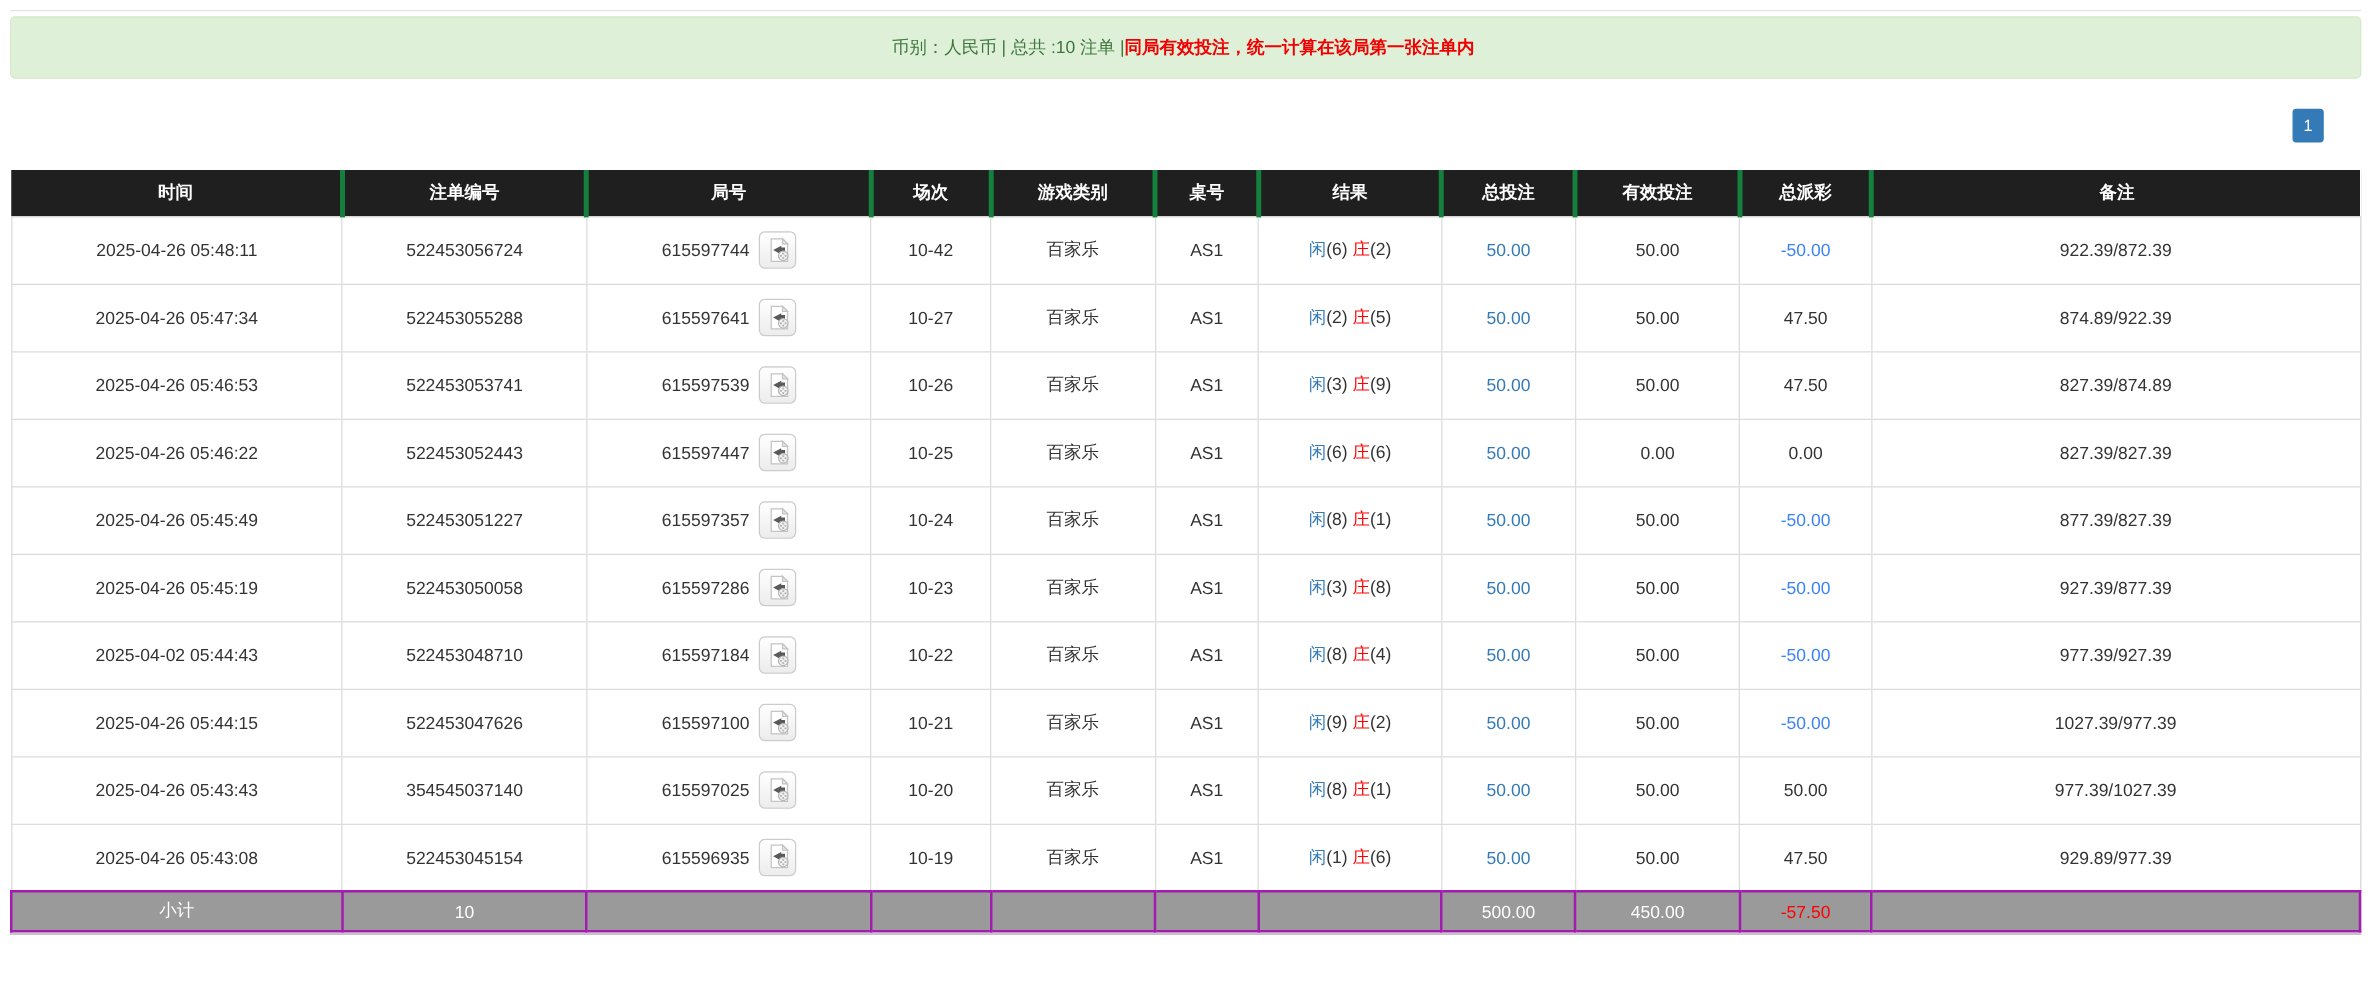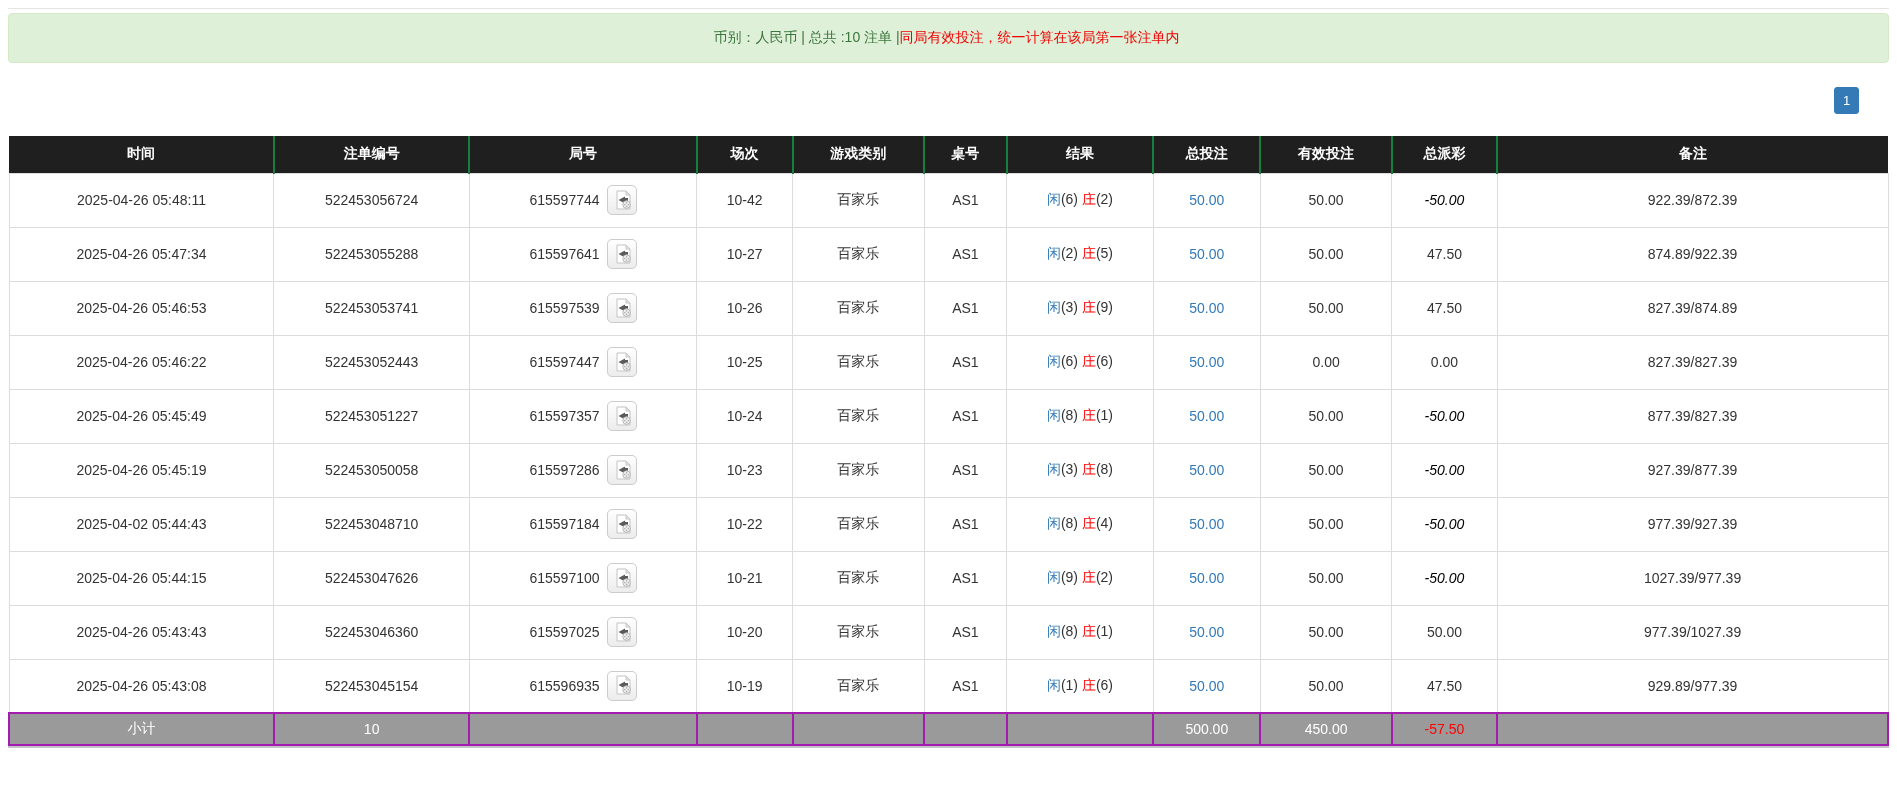--- a/index.html
+++ b/index.html
@@ -19,21 +19,21 @@
     background: #dff0d8;
     border: 1px solid #d6e9c6;
     border-radius: 4px;
     display: flex;
     align-items: center;
     justify-content: center;
     padding: 0 22px 0 18px;
     font-size: 14px;
   }
   .banner-left { color: #3c763d; }
-  .banner-right { color: #f00000; }
+  .banner-right { color: #f00000; font-weight: bold; }
 
   .pagination-row {
     margin: 24px 8px 0 8px;
     height: 27px;
     display: flex;
     justify-content: flex-end;
     padding-right: 30px;
   }
   .page-btn {
     min-width: 25px;
@@ -58,21 +58,21 @@
     box-shadow: 0 2px 0 #c4c4c4;
   }
   thead th {
     background: #1f1f1f;
     color: #ffffff;
     font-weight: bold;
     font-size: 14px;
     height: 37px;
     text-align: center;
   }
-  thead th + th { border-left: 2px solid #15803d; }
+  thead th + th { border-left: 4px solid #15803d; }
 
   tbody td {
     height: 54px;
     background: #ffffff;
     border: 1px solid #dcdcdc;
     text-align: center;
     font-size: 14px;
     color: #333;
     vertical-align: middle;
     overflow: hidden;
@@ -88,21 +88,21 @@
     background: linear-gradient(#ffffff, #ececec);
     vertical-align: middle;
     cursor: pointer;
     padding: 2px 0 0 2px;
   }
 
   .player { color: #337ab7; }
   .banker { color: #ff0000; }
   .score  { color: #333333; }
   .bet-link { color: #337ab7; text-decoration: none; cursor: pointer; }
-  .payout.neg { color: #000000; font-style: italic; }
+  .payout.neg { color: #3b82f6; }
 
   tfoot td {
     height: 32px;
     background: #9a9a9a;
     border: 2px solid #a21caf;
     color: #ffffff;
     font-size: 14px;
     text-align: center;
     vertical-align: middle;
   }
@@ -380,21 +380,21 @@
       <span class="banker">庄</span><span class="score">(2)</span>
     </td>
     <td><a class="bet-link">50.00</a></td>
     <td>50.00</td>
     <td class="payout neg">-50.00</td>
     <td>1027.39/977.39</td>
   </tr>
 
   <tr>
     <td>2025-04-26 05:43:43</td>
-    <td>522453046360</td>
+    <td>354545037140</td>
     <td class="round-cell">
       <span class="round-no">615597025</span><button class="video-btn"><svg width="20" height="20" viewBox="0 0 20 20">
         <path d="M4 1 h9 l4 4 v14 h-13 z" fill="#ffffff" stroke="#c4c4c4" stroke-width="1"></path>
         <path d="M13 1 l4 4 h-4 z" fill="#e9e9e9" stroke="#c4c4c4" stroke-width="1"></path>
         <path d="M12 6.5 v7 l-6.5 -3.5 z" fill="#5a5a5a"></path>
         <rect x="11.5" y="8" width="3.5" height="4" fill="#5a5a5a"></rect>
         <circle cx="13.6" cy="14.6" r="3.8" fill="#f2f2f2" stroke="#b5b5b5" stroke-width="1"></circle>
         <circle cx="13.6" cy="12.8" r="0.9" fill="#b5b5b5"></circle>
         <circle cx="13.6" cy="16.4" r="0.9" fill="#b5b5b5"></circle>
         <circle cx="11.8" cy="14.6" r="0.9" fill="#b5b5b5"></circle>

